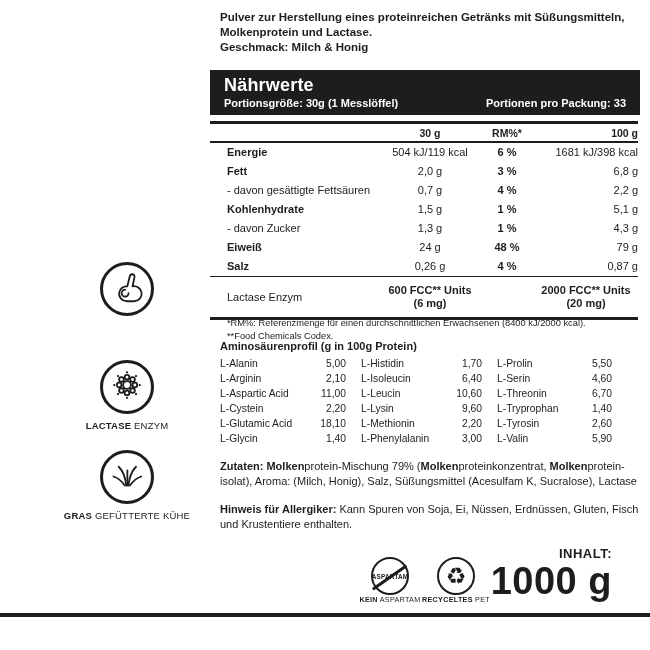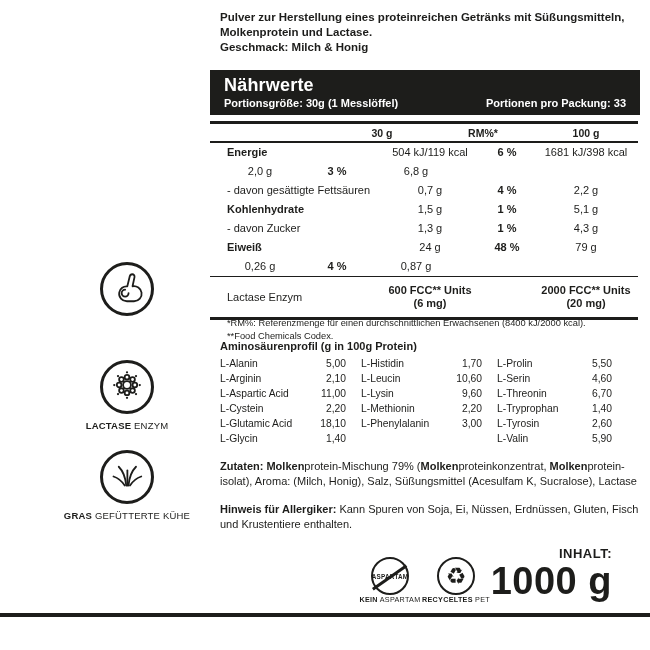--- a/index.html
+++ b/index.html
@@ -20,25 +20,25 @@
                background:#1d1d1b; color:#fff; padding:5px 14px 6px 14px;
                display:flex; flex-direction:column; justify-content:space-between; }
   .nw-title { font-size:18px; font-weight:700; letter-spacing:0.2px; }
   .nw-sub { display:flex; justify-content:space-between; font-size:11px; font-weight:700; }
 
   
   .ntable { position:absolute; left:210px; top:121px; width:428px; }
   .line-thick { height:3px; background:#1d1d1b; }
   .line-thin { height:1.5px; background:#1d1d1b; }
   .trow { display:flex; align-items:center; height:19px; font-size:11px; }
-  .trow.head { height:17px; font-size:10.5px; font-weight:700;gap:24px; }
+  .trow.head { height:17px; font-size:10.5px; font-weight:700; }
   .c-label { flex:1; padding-left:17px; text-align:left; }
   .c1 { width:100px; text-align:center; }
   .c2 { width:54px; text-align:center; font-weight:700; }
-  .c3 { width:104px; text-align:center; }
+  .c3 { width:104px; text-align:right; }
   .trow.head .c2 { font-weight:700; }
   .lact-row { display:flex; align-items:center; min-height:40px; font-size:11px; }
   .lact-row .stack { display:flex; flex-direction:column; line-height:13px;
                      align-items:center; justify-content:center; font-weight:700; }
 
   
   .footnotes { position:absolute; left:227px; top:317px; width:405px;
                font-size:9.3px; line-height:12.5px; }
 
   
@@ -115,20 +115,21 @@
     </div>
     <div class="line-thin"></div>
 
     <div class="trow">
       <div class="c-label b">Energie</div>
       <div class="c1">504 kJ/119 kcal</div>
       <div class="c2">6 %</div>
       <div class="c3">1681 kJ/398 kcal</div>
     </div>
     <div class="trow">
+      <div class="c-label b">Fett</div>
       <div class="c1">2,0 g</div>
       <div class="c2">3 %</div>
       <div class="c3">6,8 g</div>
     </div>
     <div class="trow">
       <div class="c-label reg">- davon gesättigte Fettsäuren</div>
       <div class="c1">0,7 g</div>
       <div class="c2">4 %</div>
       <div class="c3">2,2 g</div>
     </div>
@@ -144,20 +145,21 @@
       <div class="c2">1 %</div>
       <div class="c3">4,3 g</div>
     </div>
     <div class="trow">
       <div class="c-label b">Eiweiß</div>
       <div class="c1">24 g</div>
       <div class="c2">48 %</div>
       <div class="c3">79 g</div>
     </div>
     <div class="trow">
+      <div class="c-label b">Salz</div>
       <div class="c1">0,26 g</div>
       <div class="c2">4 %</div>
       <div class="c3">0,87 g</div>
     </div>
 
     <div class="line-thin"></div>
     <div class="lact-row">
       <div class="c-label">Lactase Enzym</div>
       <div class="c1 stack">
         <span>600 FCC** Units</span>
@@ -202,20 +204,24 @@
         </div>
       <div class="am-row">
           <span>L-Glycin</span>
           <span>1,40</span>
         </div>
     </div>
     <div class="am-col w2">
       <div class="am-row">
           <span>L-Histidin</span>
           <span>1,70</span>
+        </div>
+      <div class="am-row">
+          <span>L-Isoleucin</span>
+          <span>6,40</span>
         </div>
       <div class="am-row">
           <span>L-Leucin</span>
           <span>10,60</span>
         </div>
       <div class="am-row">
           <span>L-Lysin</span>
           <span>9,60</span>
         </div>
       <div class="am-row">

